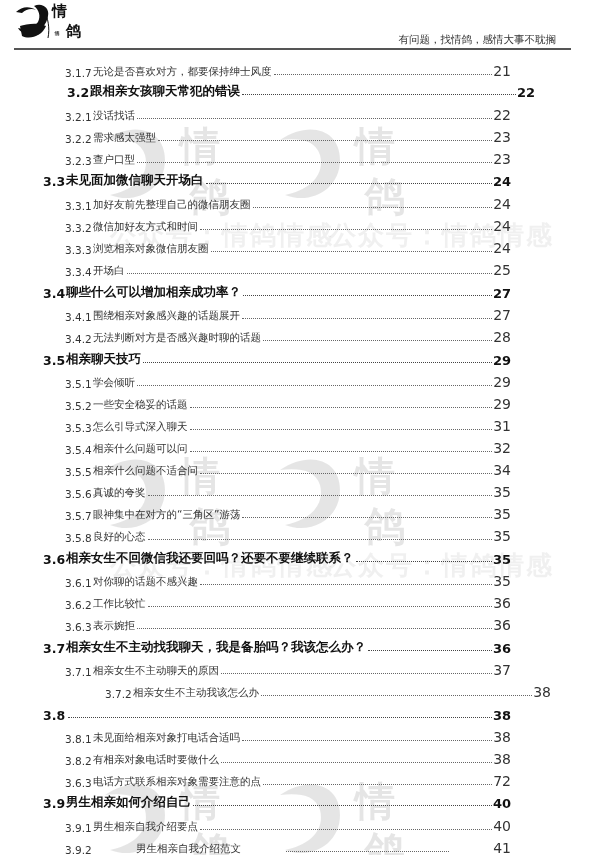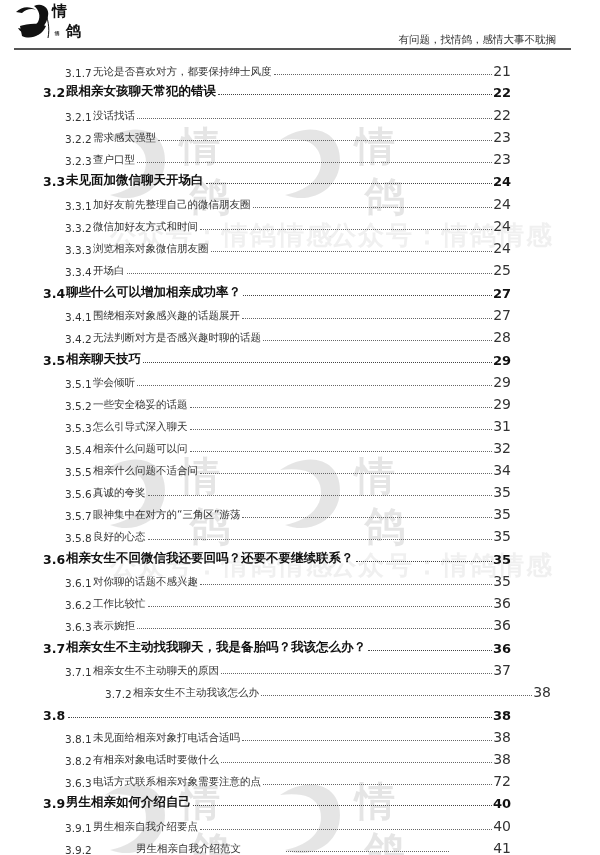--- a/index.html
+++ b/index.html
@@ -93,21 +93,21 @@
   </svg>
 </div>
 
 <div class="toc" id="toc">
     <div class="row lvl2" style="top: 0px;">
     <span class="num">3.1.7</span>
     <span class="title">无论是否喜欢对方，都要保持绅士风度</span>
     <span class="leader"></span>
     <span class="page">21</span>
   </div>
-    <div class="row lvl1" style="top: 21px;">
+    <div class="row lvl1" style="top: 21px; margin-left: 24px;">
     <span class="num">3.2</span>
     <span class="title">跟相亲女孩聊天常犯的错误</span>
     <span class="leader"></span>
     <span class="page">22</span>
   </div>
     <div class="row lvl2" style="top: 44px;">
     <span class="num">3.2.1</span>
     <span class="title">没话找话</span>
     <span class="leader"></span>
     <span class="page">22</span>

